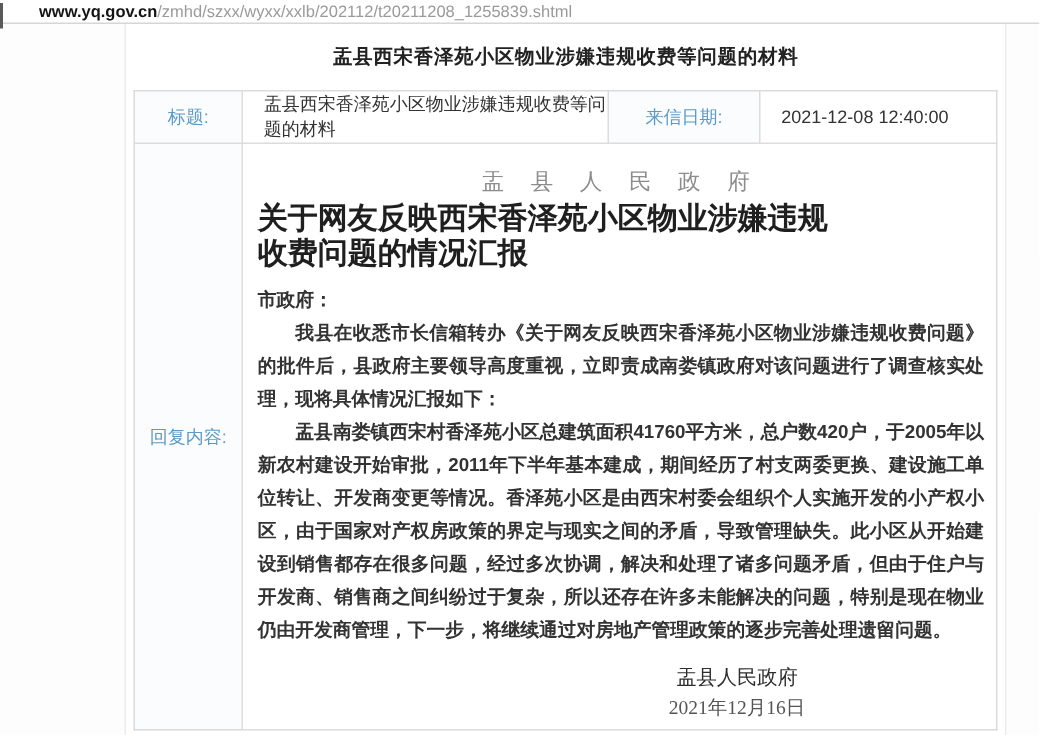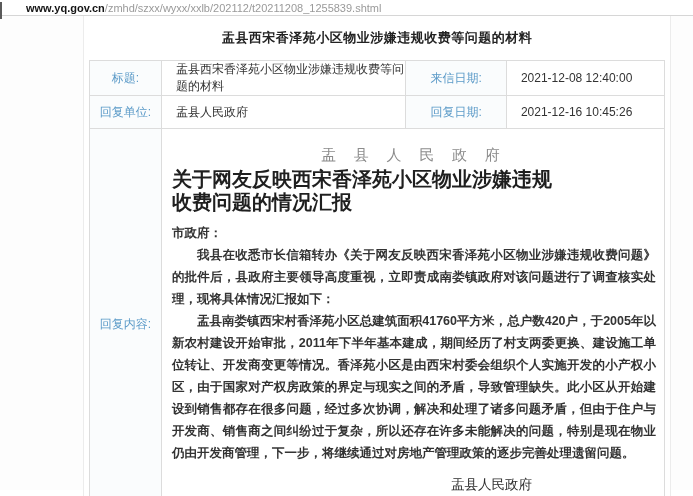--- a/index.html
+++ b/index.html
@@ -147,26 +147,20 @@
           <col class="col-v2">
       </colgroup>
       <tbody>
         <tr>
           <th class="field-label">标题:</th>
           <td class="field-value">盂县西宋香泽苑小区物业涉嫌违规收费等问题的材料</td>
           <th class="field-label">来信日期:</th>
           <td class="field-value">2021-12-08 12:40:00</td>
         </tr>
         <tr>
-          <th class="field-label">回复单位:</th>
-          <td class="field-value">盂县人民政府</td>
-          <th class="field-label">回复日期:</th>
-          <td class="field-value">2021-12-16 10:45:26</td>
-        </tr>
-        <tr>
           <th class="field-label">回复内容:</th>
           <td class="content-cell" colspan="3">
 
             <div class="reply-document">
               <div class="doc-agency">盂 县 人 民 政 府</div>
               <div class="doc-title">
                 <div>关于网友反映西宋香泽苑小区物业涉嫌违规</div>
                 <div>收费问题的情况汇报</div>
               </div>
               <div class="doc-body">

